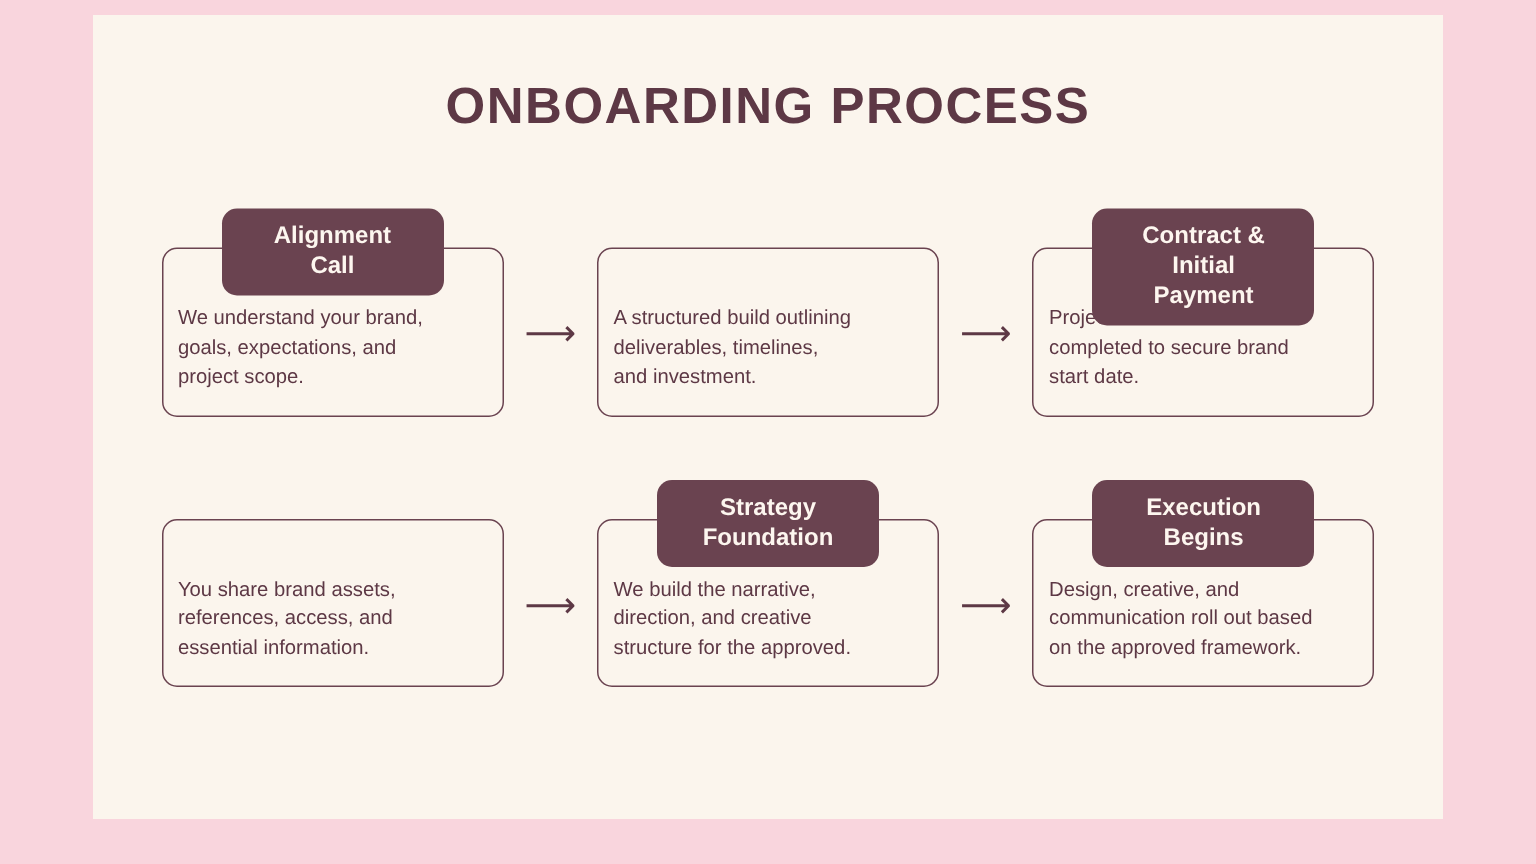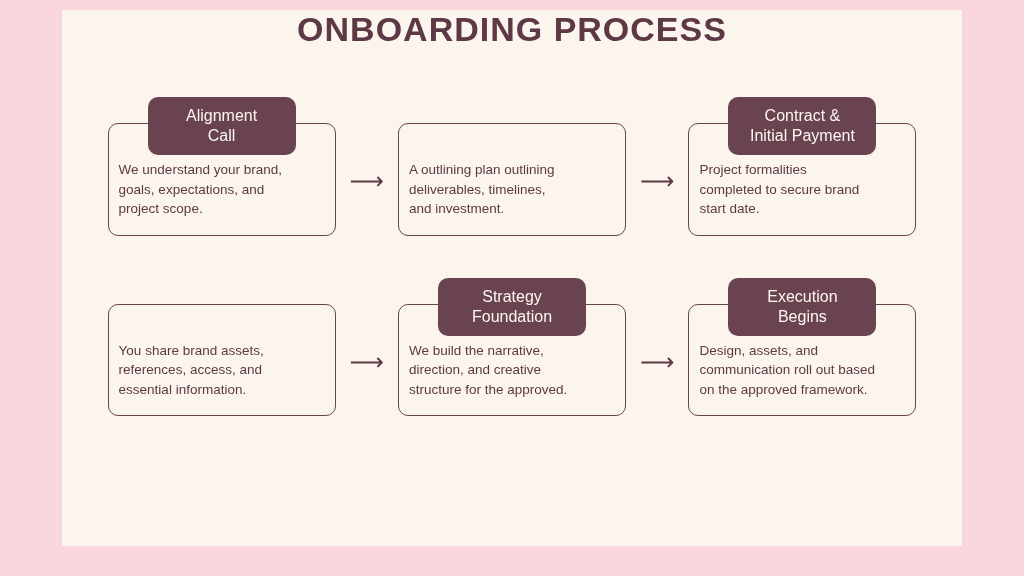--- a/index.html
+++ b/index.html
@@ -20,20 +20,21 @@
   .panel {
     width: 100%;
     height: 100%;
     background: #fbf5ed;
     display: flex;
     flex-direction: column;
     align-items: center;
   }
 
   .title {
+    margin-top: 42px;
     font-size: 34px;
     font-weight: 800;
     letter-spacing: 1px;
     color: #5d3845;
   }
 
   .rows {
     display: flex;
     flex-direction: column;
     gap: 42px;
@@ -70,21 +71,21 @@
     top: 0;
     left: 50%;
     transform: translateX(-50%);
     background: #6a4350;
     color: #fdf6ef;
     border-radius: 10px;
     padding: 9px 18px;
     min-width: 148px;
     text-align: center;
     font-size: 16px;
-    font-weight: 400;
+    font-weight: 700;
     line-height: 1.25;
     white-space: pre-line;
   }
 
   .arrow {
     color: #5d3845;
     font-size: 24px;
     line-height: 1;
     align-self: center;
     margin: 30px 14px 0 14px;
@@ -107,21 +108,21 @@
           <div class="step-header">Alignment
 Call</div>
           <div class="step-body">We understand your brand,
 goals, expectations, and
 project scope.</div>
         </div>
 
         <div class="arrow">⟶</div>
 
         <div class="step">
-          <div class="step-body">A outlining plan outlining
+          <div class="step-body">A structured build outlining
 deliverables, timelines,
 and investment.</div>
         </div>
 
         <div class="arrow">⟶</div>
 
         <div class="step">
           <div class="step-header">Contract &amp;
 Initial Payment</div>
           <div class="step-body">Project formalities
@@ -147,21 +148,21 @@
           <div class="step-body">We build the narrative,
 direction, and creative
 structure for the approved.</div>
         </div>
 
         <div class="arrow">⟶</div>
 
         <div class="step">
           <div class="step-header">Execution
 Begins</div>
-          <div class="step-body">Design, assets, and
+          <div class="step-body">Design, creative, and
 communication roll out based
 on the approved framework.</div>
         </div>
 
       </div>
 
     </div>
   </div>
 </div>
 

